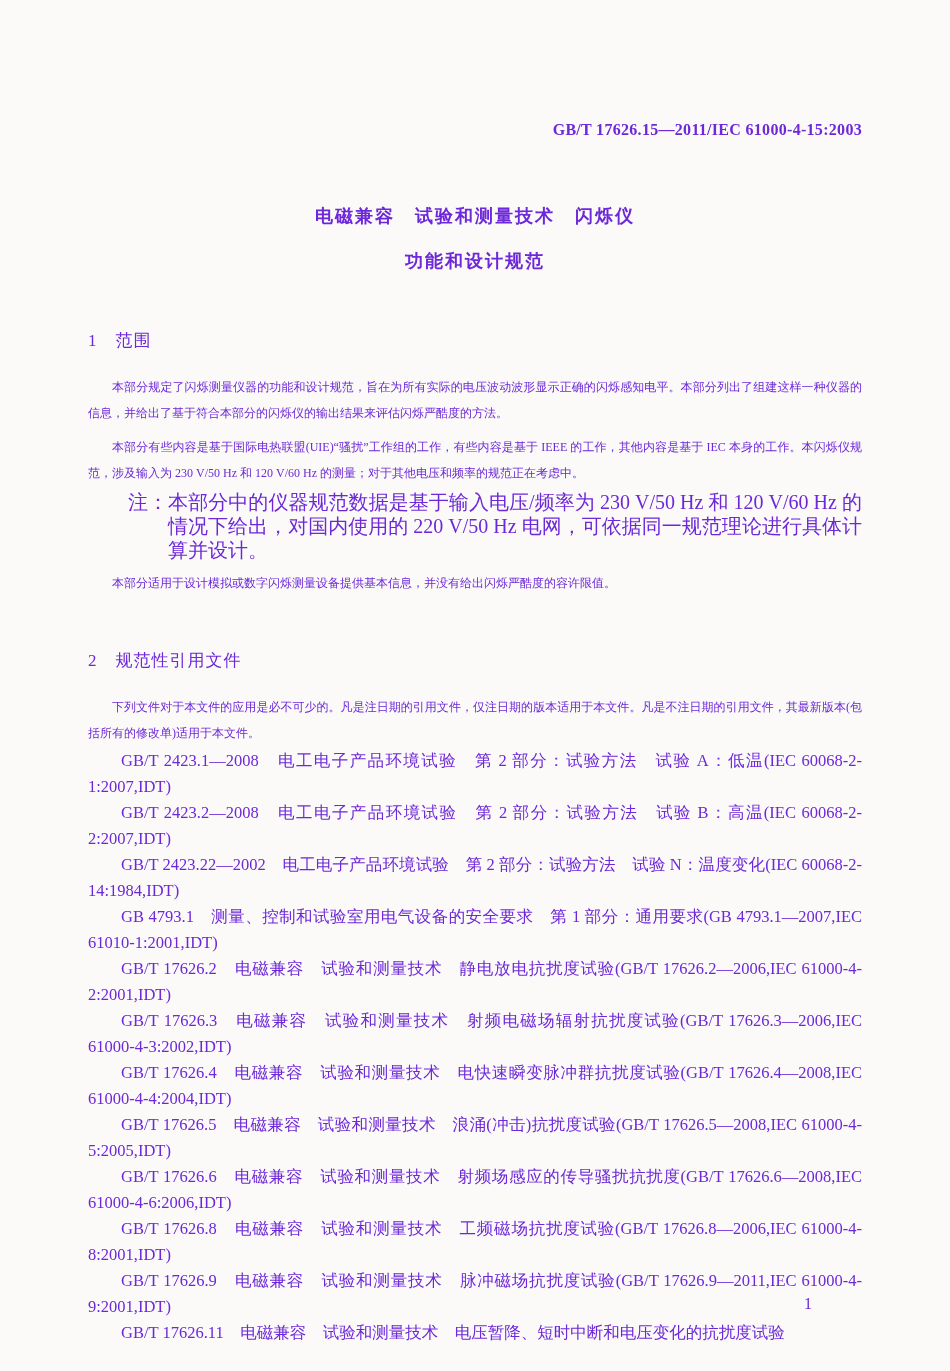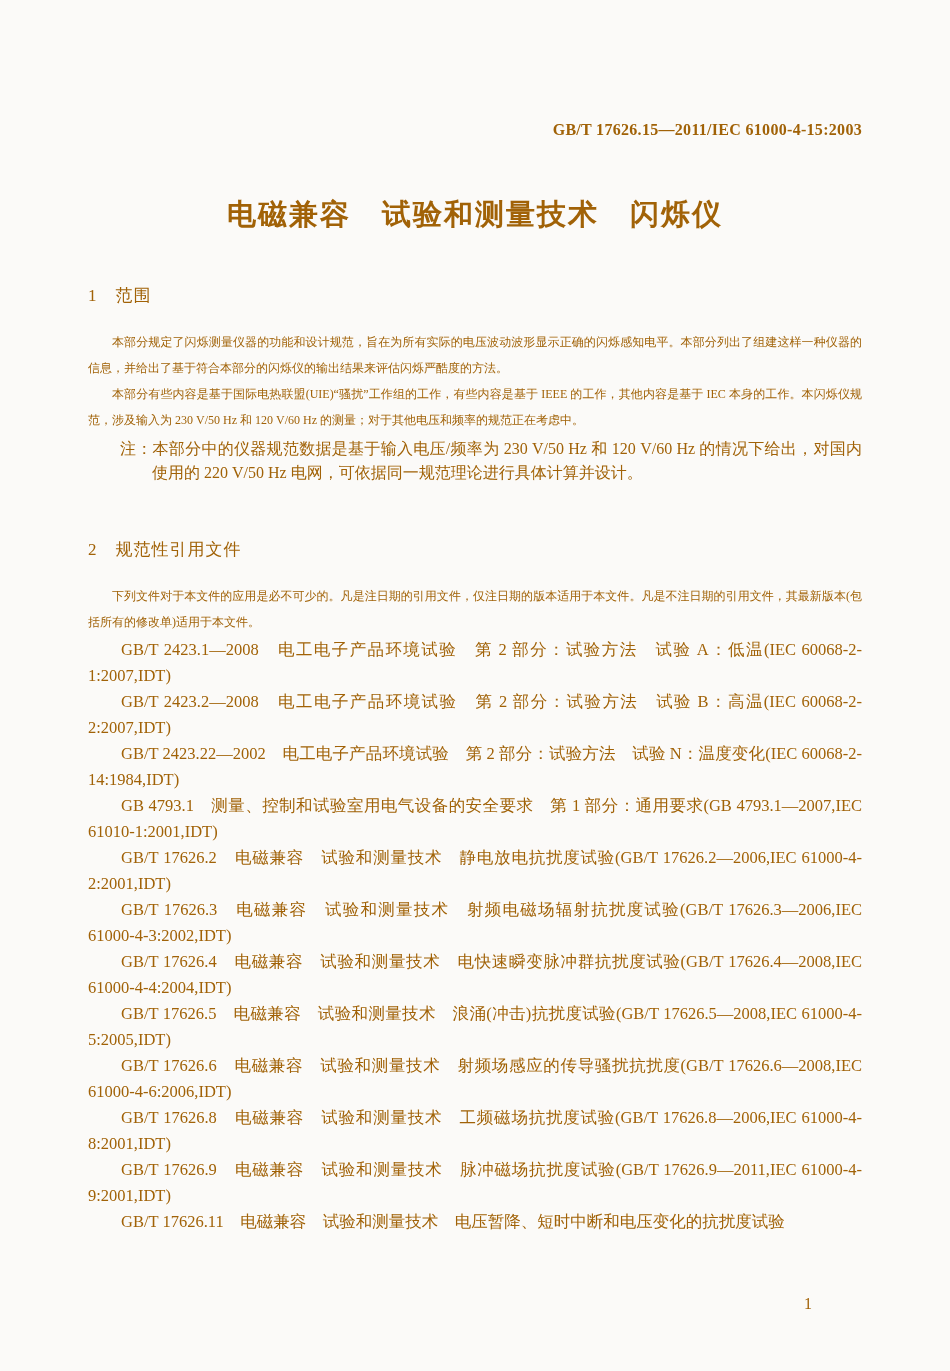--- a/index.html
+++ b/index.html
@@ -10,38 +10,37 @@
   body {
     width: 950px;
     font-family: "Liberation Serif", "DejaVu Serif", serif;
   }
   .page {
     position: relative;
     width: 950px;
     height: 1371px;
     box-sizing: border-box;
     background: #fbfaf8;
-    color: #a16207;
+    color: #6d28d9;
     padding: 120px 88px 0 88px;
     overflow: hidden;
   }
   .std-header {
     text-align: right;
     font-weight: 700;
     font-size: 16px;
     letter-spacing: 0.3px;
     line-height: 20px;
   }
   .doc-title {
     margin: 54px 0 0 0;
     text-align: center;
-    font-size: 29px;
+    font-size: 18px;
     font-weight: 700;
     line-height: 45px;
-    font-family: Liberation Mono, monospace;
   }
   .title-line {
     display: block;
     letter-spacing: 2px;
   }
   .sec-heading {
     font-size: 17px;
     font-weight: 400;
     margin: 46px 0 0 0;
     letter-spacing: 1px;
@@ -51,24 +50,24 @@
     margin-top: 54px;
   }
   .body-para {
     font-size: 12px;
     line-height: 26px;
     margin: 22px 0 0 0;
     text-indent: 2em;
     text-align: justify;
   }
   .body-para.mt0 {
-    margin-top: 0;
+    margin-top: 8px;
   }
   .note {
-    font-size: 16px;
+    font-size: 20px;
     line-height: 24px;
     margin: 4px 0 3px 0;
     padding-left: 4em;
     text-indent: -2em;
     text-align: justify;
   }
   .refs {
     margin-top: 2px;
   }
   .ref {
@@ -88,30 +87,32 @@
 </style>
 </head>
 <body>
 
 <div class="page">
 
   <div class="std-header">GB/T 17626.15—2011/IEC 61000-4-15:2003</div>
 
   <h1 class="doc-title">
     <span class="title-line">电磁兼容　试验和测量技术　闪烁仪</span>
+    <span class="title-line">功能和设计规范</span>
   </h1>
 
   <h2 class="sec-heading sec1">1　范围</h2>
 
   <p class="body-para">本部分规定了闪烁测量仪器的功能和设计规范，旨在为所有实际的电压波动波形显示正确的闪烁感知电平。本部分列出了组建这样一种仪器的信息，并给出了基于符合本部分的闪烁仪的输出结果来评估闪烁严酷度的方法。</p>
 
   <p class="body-para mt0">本部分有些内容是基于国际电热联盟(UIE)“骚扰”工作组的工作，有些内容是基于 IEEE 的工作，其他内容是基于 IEC 本身的工作。本闪烁仪规范，涉及输入为 230 V/50 Hz 和 120 V/60 Hz 的测量；对于其他电压和频率的规范正在考虑中。</p>
 
   <p class="note">注：本部分中的仪器规范数据是基于输入电压/频率为 230 V/50 Hz 和 120 V/60 Hz 的情况下给出，对国内使用的 220 V/50 Hz 电网，可依据同一规范理论进行具体计算并设计。</p>
 
+  <p class="body-para mt0">本部分适用于设计模拟或数字闪烁测量设备提供基本信息，并没有给出闪烁严酷度的容许限值。</p>
 
   <h2 class="sec-heading sec2">2　规范性引用文件</h2>
 
   <p class="body-para">下列文件对于本文件的应用是必不可少的。凡是注日期的引用文件，仅注日期的版本适用于本文件。凡是不注日期的引用文件，其最新版本(包括所有的修改单)适用于本文件。</p>
 
   <div class="refs">
     <p class="ref">GB/T 2423.1—2008　电工电子产品环境试验　第 2 部分：试验方法　试验 A：低温(IEC 60068-2-1:2007,IDT)</p>
     <p class="ref">GB/T 2423.2—2008　电工电子产品环境试验　第 2 部分：试验方法　试验 B：高温(IEC 60068-2-2:2007,IDT)</p>
     <p class="ref">GB/T 2423.22—2002　电工电子产品环境试验　第 2 部分：试验方法　试验 N：温度变化(IEC 60068-2-14:1984,IDT)</p>
     <p class="ref">GB 4793.1　测量、控制和试验室用电气设备的安全要求　第 1 部分：通用要求(GB 4793.1—2007,IEC 61010-1:2001,IDT)</p>

